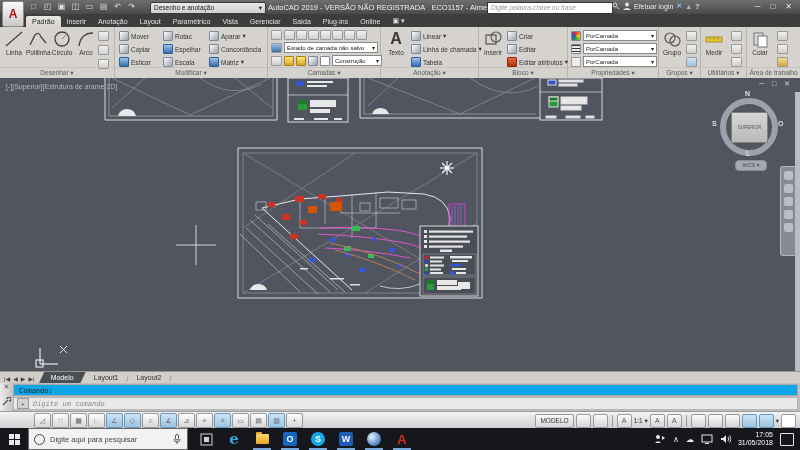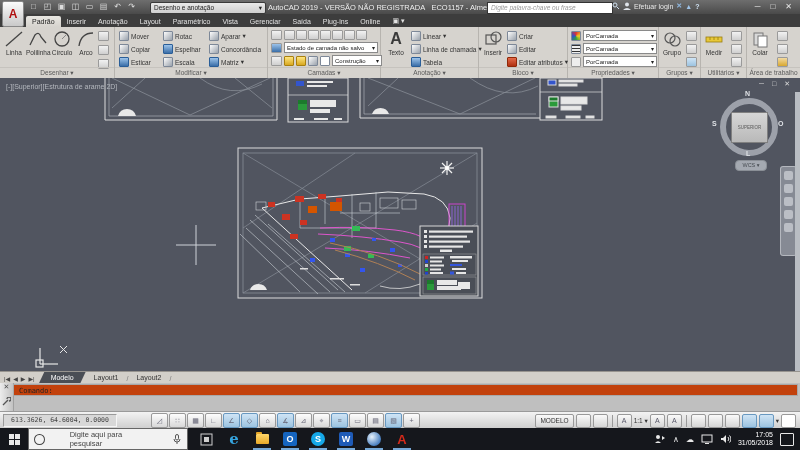--- a/index.html
+++ b/index.html
@@ -46,40 +46,40 @@
   .vscroll{left:795px;top:14px;width:5px;height:279px;background:#b9bdc3;}
   
   .layoutbar{left:0;top:371px;width:800px;height:12px;background:#d2cfc9;border-top:1px solid #97948f;display:flex;align-items:center;font-size:7px;color:#333;}
   .lnav{display:flex;gap:3px;padding:0 4px;color:#444;font-size:6px;}
   .ltab{padding:0 8px;height:12px;line-height:12px;}
   .ltab.active{background:#4a4e55;color:#fff;clip-path:polygon(12% 0,100% 0,88% 100%,0 100%);padding:0 12px;}
   .lsep{color:#777;}
   
   .cmd{left:0;top:383px;width:800px;height:28px;background:#bfbfbf;}
   .cmdstrip{left:0;top:0;width:13px;height:28px;background:linear-gradient(90deg,#ececec,#c2c2c2);border-right:1px solid #a0a0a0;color:#555;font-size:7px;text-align:center;}
-  .cmdhist{left:13px;top:1px;width:785px;height:12px;background:#c2410c;border:1px solid #a8a8a8;font-family:"DejaVu Sans Mono",monospace;font-size:7px;color:#222;line-height:12px;padding-left:5px;box-sizing:border-box;}
+  .cmdhist{left:13px;top:1px;width:785px;height:12px;background:#0ea5e9;border:1px solid #a8a8a8;font-family:"DejaVu Sans Mono",monospace;font-size:7px;color:#222;line-height:12px;padding-left:5px;box-sizing:border-box;}
   .cmdin{left:13px;top:14px;width:785px;height:13px;background:#eaeaea;border:1px solid #b5b5b5;display:flex;align-items:center;font-family:"DejaVu Sans Mono",monospace;font-size:7px;color:#8a8a8a;box-sizing:border-box;}
   .cmdico{width:10px;height:9px;background:#d2d2d2;border:1px solid #9a9a9a;margin:0 4px 0 3px;font-size:6px;line-height:9px;text-align:center;color:#555;}
   
   .status{left:0;top:411px;width:800px;height:17px;background:linear-gradient(#f3f3f3,#cdcdcd);border-top:1px solid #9a9a9a;display:flex;align-items:center;}
   .coords{margin-left:3px;width:112px;height:11px;background:#d8d8d8;border:1px solid;border-color:#9a9a9a #f5f5f5 #f5f5f5 #9a9a9a;font-family:"DejaVu Sans Mono",monospace;font-size:6.5px;color:#444;text-align:center;line-height:11px;}
   .toggles{display:flex;gap:1px;margin-left:34px;}
   .tog{width:15px;height:13px;background:linear-gradient(#fdfdfd,#d8d8d8);border:1px solid #999;border-radius:2px;font-size:7px;line-height:13px;text-align:center;color:#667;}
   .tog.on{background:linear-gradient(#cfe4f5,#9cc3e0);border-color:#6898c0;}
   .sright{margin-left:auto;display:flex;align-items:center;gap:2px;padding-right:4px;font-size:6.5px;color:#333;}
   .sbtn{height:12px;line-height:12px;padding:0 4px;background:linear-gradient(#fafafa,#d5d5d5);border:1px solid #999;border-radius:2px;}
   .sico{width:13px;height:12px;background:linear-gradient(#fafafa,#d5d5d5);border:1px solid #999;border-radius:2px;font-size:7px;line-height:12px;text-align:center;color:#556;}
   .sico.bl{background:linear-gradient(#cfe4f5,#9cc3e0);border-color:#6898c0;}
   .ssep{width:1px;height:12px;background:#9a9a9a;margin:0 2px;}
   
   .taskbar{left:0;top:428px;width:800px;height:22px;background:#15171c;display:flex;align-items:center;}
   .start{width:28px;height:22px;display:flex;align-items:center;justify-content:center;}
   .winlogo{width:11px;height:11px;display:grid;grid-template-columns:5px 5px;grid-template-rows:5px 5px;gap:1px;}
   .winlogo i{background:#e8e8e8;}
-  .tsearch{width:158px;height:20px;background:#f2f2f2;border:1px solid #666;display:flex;align-items:center;color:#444;font-size:7.5px;gap:20px;}
+  .tsearch{width:158px;height:20px;background:#f2f2f2;border:1px solid #666;display:flex;align-items:center;color:#444;font-size:7.5px;}
   .circ{width:9px;height:9px;border:1.5px solid #444;border-radius:50%;margin:0 5px;}
   .appbtn{position:relative;width:28px;height:22px;display:flex;align-items:center;justify-content:center;}
   .appbtn .run{position:absolute;bottom:0;left:5px;width:18px;height:2px;background:#76a9d8;}
   .tray{margin-left:auto;display:flex;align-items:center;gap:7px;padding-right:6px;color:#e8e8e8;font-size:8px;}
   .clock{text-align:right;font-size:7px;line-height:8px;color:#fff;}
   .acenter{width:12px;height:11px;border:1px solid #e8e8e8;border-radius:1px;}
   .folder{width:13px;height:10px;background:linear-gradient(#ffd76a,#e8a828);border-radius:1px;position:relative;}
   .folder:before{content:"";position:absolute;top:-2px;left:0;width:6px;height:2px;background:#e8a828;border-radius:1px 1px 0 0;}
   .sq{width:14px;height:14px;border-radius:2px;display:flex;align-items:center;justify-content:center;color:#fff;font-weight:bold;font-size:9px;}
   .globe{width:14px;height:14px;border-radius:50%;background:radial-gradient(circle at 35% 35%,#e8f2fb,#4a80c0 70%,#2a5890);}
@@ -621,24 +621,27 @@
   </div>
 
   <div class="abs cmd">
     <div class="abs cmdstrip">
       <span>✕</span>
       <svg width="9" height="9" style="margin-top:6px;">
           <path d="M1,8 L6,3 M5,2 a2,2 0 1 1 2,2" stroke="#555" stroke-width="1.3" fill="none"></path>
         </svg>
     </div>
     <div class="abs cmdhist">Comando:</div>
+    <div class="abs cmdin">
+      <span class="cmdico">▸</span>
+      <span style="font-style:italic;">Digite um comando</span>
+    </div>
   </div>
 
   <div class="abs status">
-    <div class="coords">613.3626, 64.6004, 0.0000</div>
     <div class="toggles">
       <span class="tog" title="infer">◿</span>
       <span class="tog" title="snap">∷</span>
       <span class="tog" title="grid">▦</span>
       <span class="tog" title="ortho">∟</span>
       <span class="tog on" title="polar">∠</span>
       <span class="tog on" title="osnap">◇</span>
       <span class="tog" title="osnap3d">⌂</span>
       <span class="tog on" title="otrack">∡</span>
       <span class="tog" title="ducs">⊿</span>

